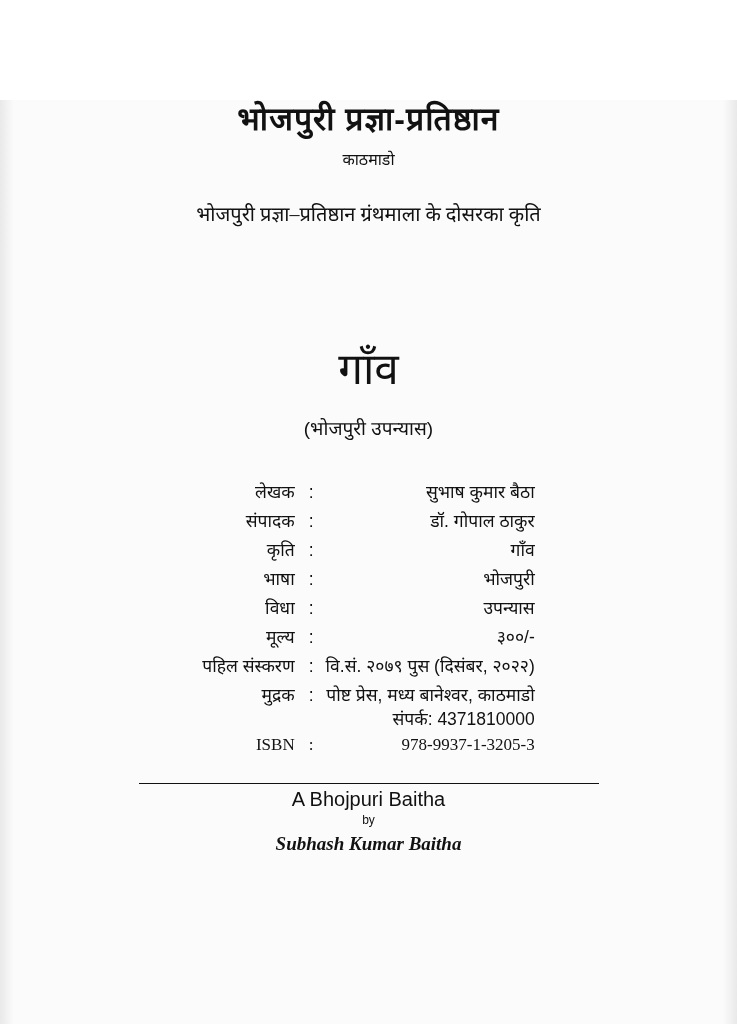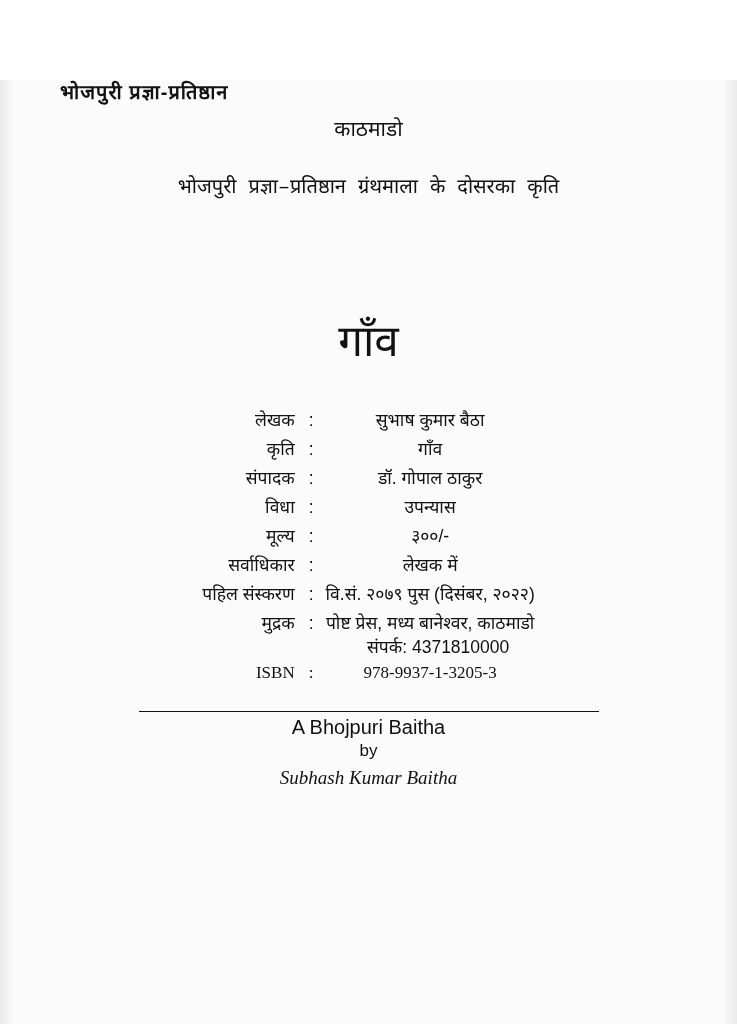--- a/index.html
+++ b/index.html
@@ -41,38 +41,39 @@
     pointer-events: none;
   }
 
   .inner {
     position: relative;
     z-index: 2;
     padding: 0 60px;
   }
 
   .pub-name {
-    font-size: 20px;
+    text-align: center;
+    font-size: 32px;
     font-weight: 700;
     letter-spacing: 1px;
-    margin-top: 80px;
+    margin-top: 100px;
     line-height: 1.2;
     font-family: "Liberation Sans", sans-serif;
   }
   .pub-city {
     text-align: center;
-    font-size: 21px;
+    font-size: 16px;
     margin-top: 10px;
     font-family: "Liberation Sans", sans-serif;
   }
   .series-line {
     text-align: center;
     font-size: 20px;
     margin-top: 30px;
-    font-family: Liberation Mono, monospace;
+    font-family: Liberation Serif, serif;
   }
 
   .book-title {
     text-align: center;
     font-size: 44px;
     font-weight: 400;
     margin-top: 110px;
     font-family: "Liberation Sans", sans-serif;
   }
   .book-subtitle {
@@ -101,21 +102,21 @@
     white-space: nowrap;
   }
   .meta-colon {
     display: table-cell;
     text-align: center;
     padding: 2.5px 12px 2.5px 14px;
     white-space: nowrap;
   }
   .meta-value {
     display: table-cell;
-    text-align: center;
+    text-align: right;
     padding: 2.5px 0;
     white-space: nowrap;
   }
   .meta-value .sub {
     display: block;
     padding-left: 16px;
   }
   .meta-row.isbn .meta-label,
   .meta-row.isbn .meta-colon,
   .meta-row.isbn .meta-value {
@@ -138,84 +139,85 @@
     margin-top: 14px;
   }
   .roman-sub {
     text-align: center;
     font-size: 20px;
     font-family: "Liberation Sans", sans-serif;
     margin-top: 4px;
   }
   .roman-by {
     text-align: center;
-    font-size: 17px;
+    font-size: 12px;
     font-family: "Liberation Sans", sans-serif;
     margin-top: 2px;
   }
   .roman-author {
     text-align: center;
     font-size: 19px;
     font-style: italic;
-    font-weight: 400;
+    font-weight: 700;
     font-family: "Liberation Serif", serif;
     margin-top: 6px;
   }
 </style>
 </head>
 <body>
 
 <div class="page">
   <div class="inner">
 
     <div class="pub-name">भोजपुरी प्रज्ञा-प्रतिष्ठान</div>
     <div class="pub-city">काठमाडो</div>
     <div class="series-line">भोजपुरी प्रज्ञा–प्रतिष्ठान ग्रंथमाला के दोसरका कृति</div>
 
     <div class="book-title">गाँव</div>
+    <div class="book-subtitle">(भोजपुरी उपन्यास)</div>
 
     <div class="meta">
 
       <div class="meta-row">
         <div class="meta-label">लेखक</div>
         <div class="meta-colon">:</div>
         <div class="meta-value">सुभाष कुमार बैठा</div>
       </div>
 
       <div class="meta-row">
+        <div class="meta-label">संपादक</div>
+        <div class="meta-colon">:</div>
+        <div class="meta-value">डॉ. गोपाल ठाकुर</div>
+      </div>
+
+      <div class="meta-row">
         <div class="meta-label">कृति</div>
         <div class="meta-colon">:</div>
         <div class="meta-value">गाँव</div>
       </div>
 
       <div class="meta-row">
-        <div class="meta-label">संपादक</div>
-        <div class="meta-colon">:</div>
-        <div class="meta-value">डॉ. गोपाल ठाकुर</div>
-      </div>
-
+        <div class="meta-label">भाषा</div>
+        <div class="meta-colon">:</div>
+        <div class="meta-value">भोजपुरी</div>
+      </div>
 
       <div class="meta-row">
         <div class="meta-label">विधा</div>
         <div class="meta-colon">:</div>
         <div class="meta-value">उपन्यास</div>
       </div>
 
 
       <div class="meta-row">
         <div class="meta-label">मूल्य</div>
         <div class="meta-colon">:</div>
         <div class="meta-value">३००/-</div>
       </div>
 
-      <div class="meta-row">
-        <div class="meta-label">सर्वाधिकार</div>
-        <div class="meta-colon">:</div>
-        <div class="meta-value">लेखक में</div>
-      </div>
 
       <div class="meta-row">
         <div class="meta-label">पहिल संस्करण</div>
         <div class="meta-colon">:</div>
         <div class="meta-value">वि.सं. २०७९ पुस (दिसंबर, २०२२)</div>
       </div>
 
 
       <div class="meta-row">
         <div class="meta-label">मुद्रक</div>

